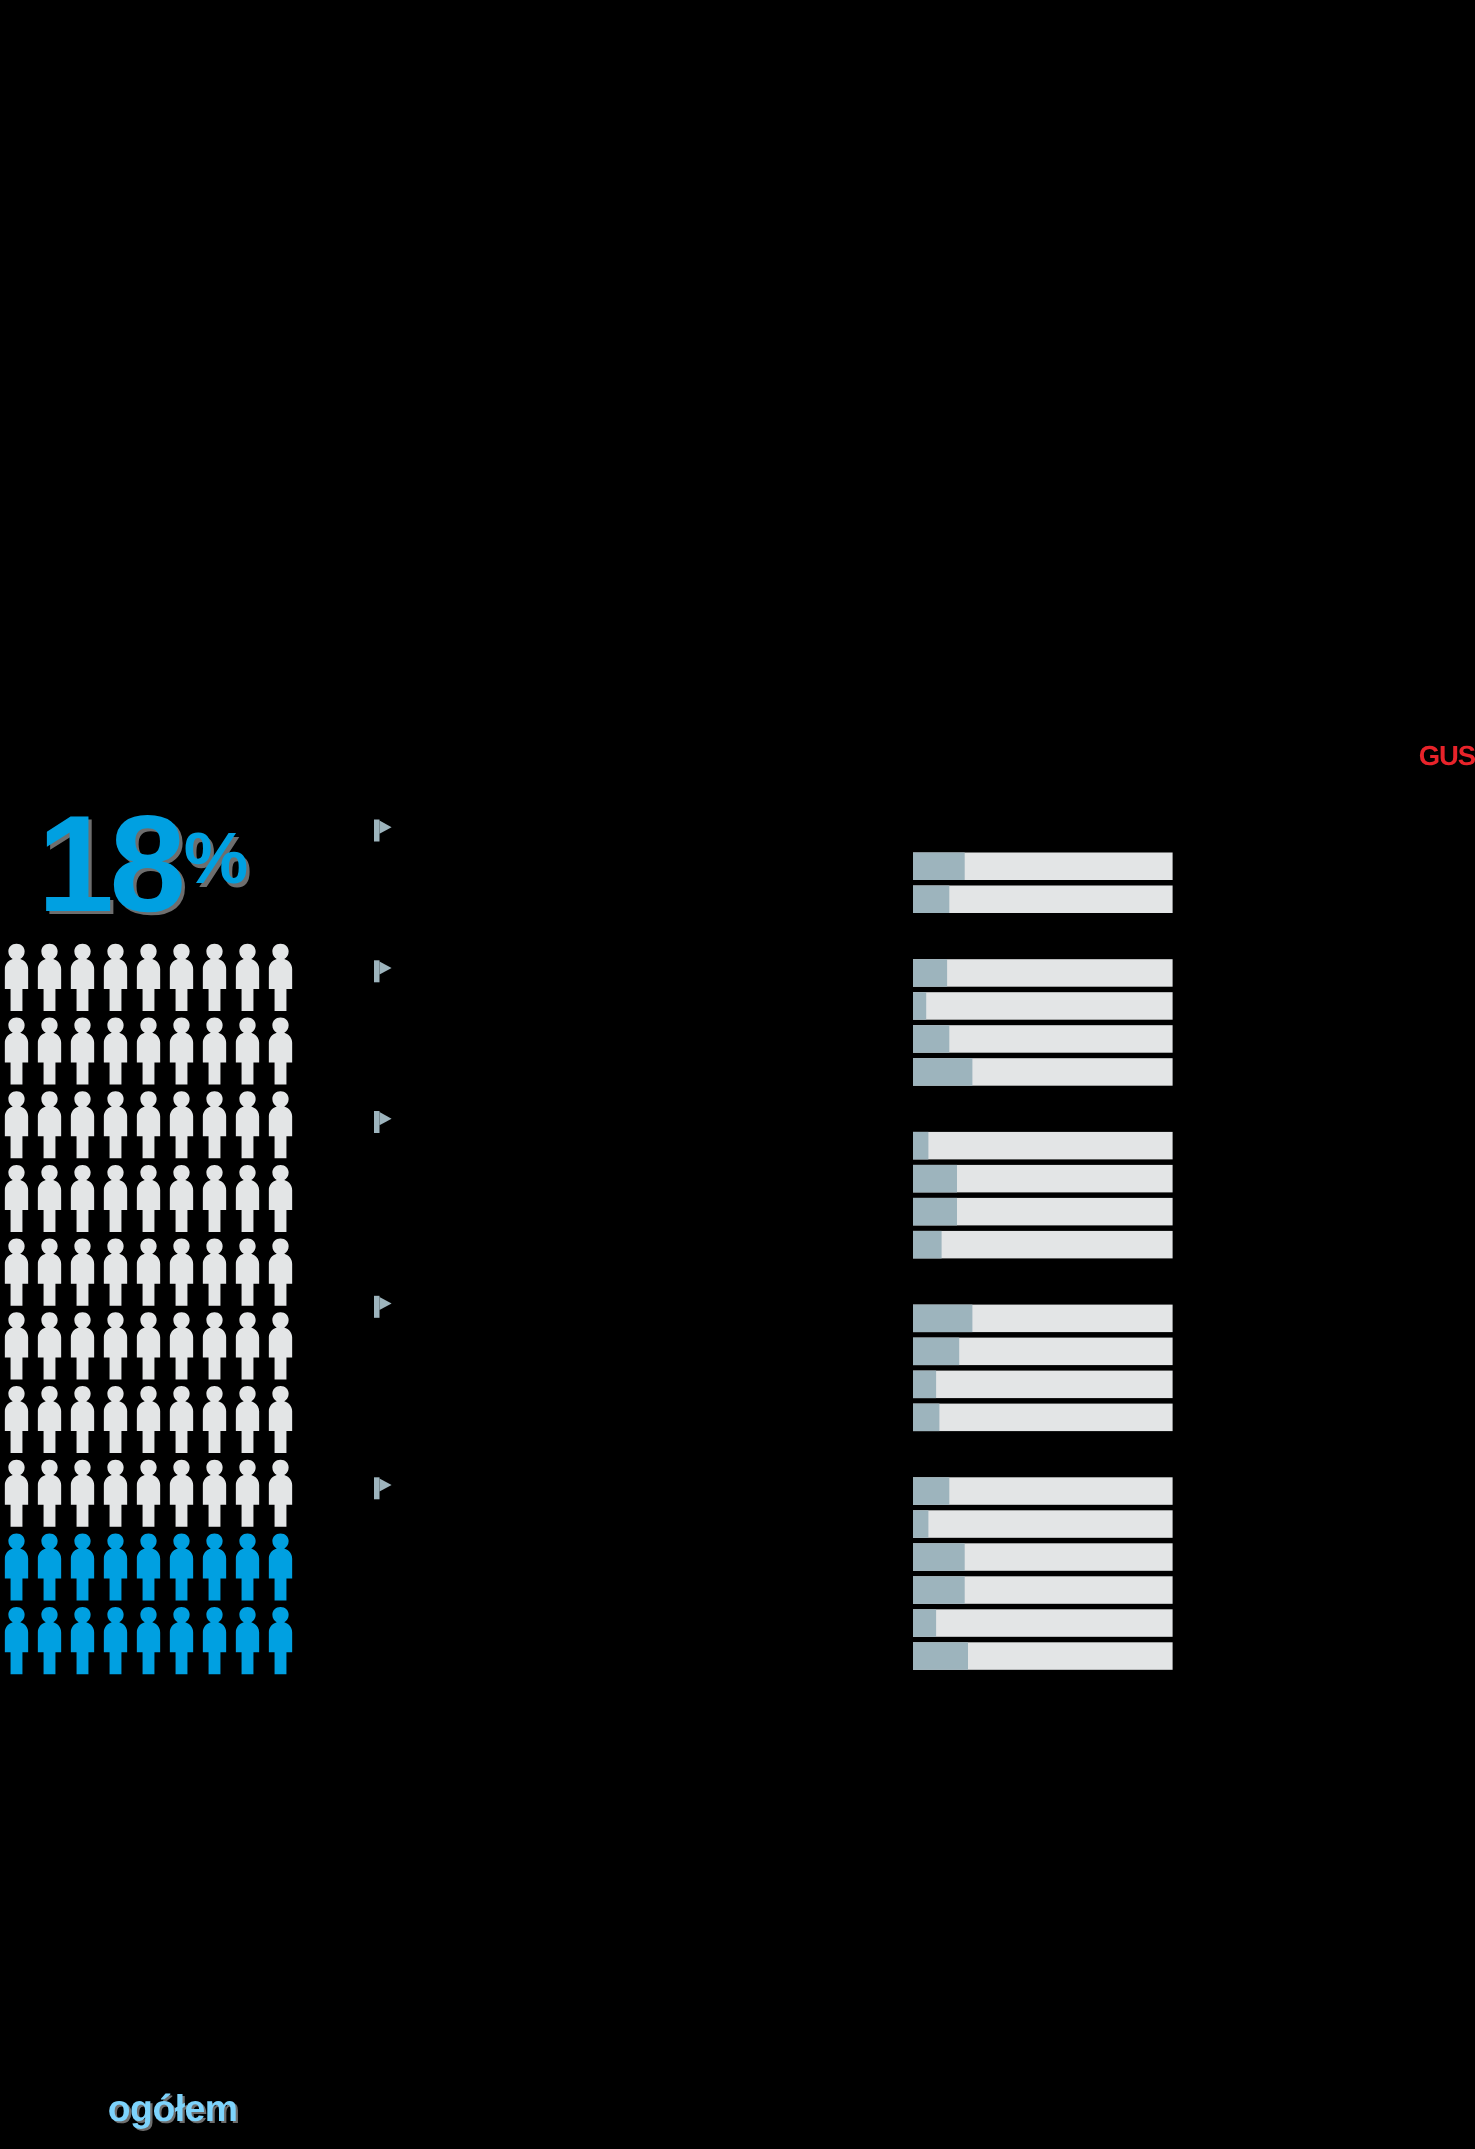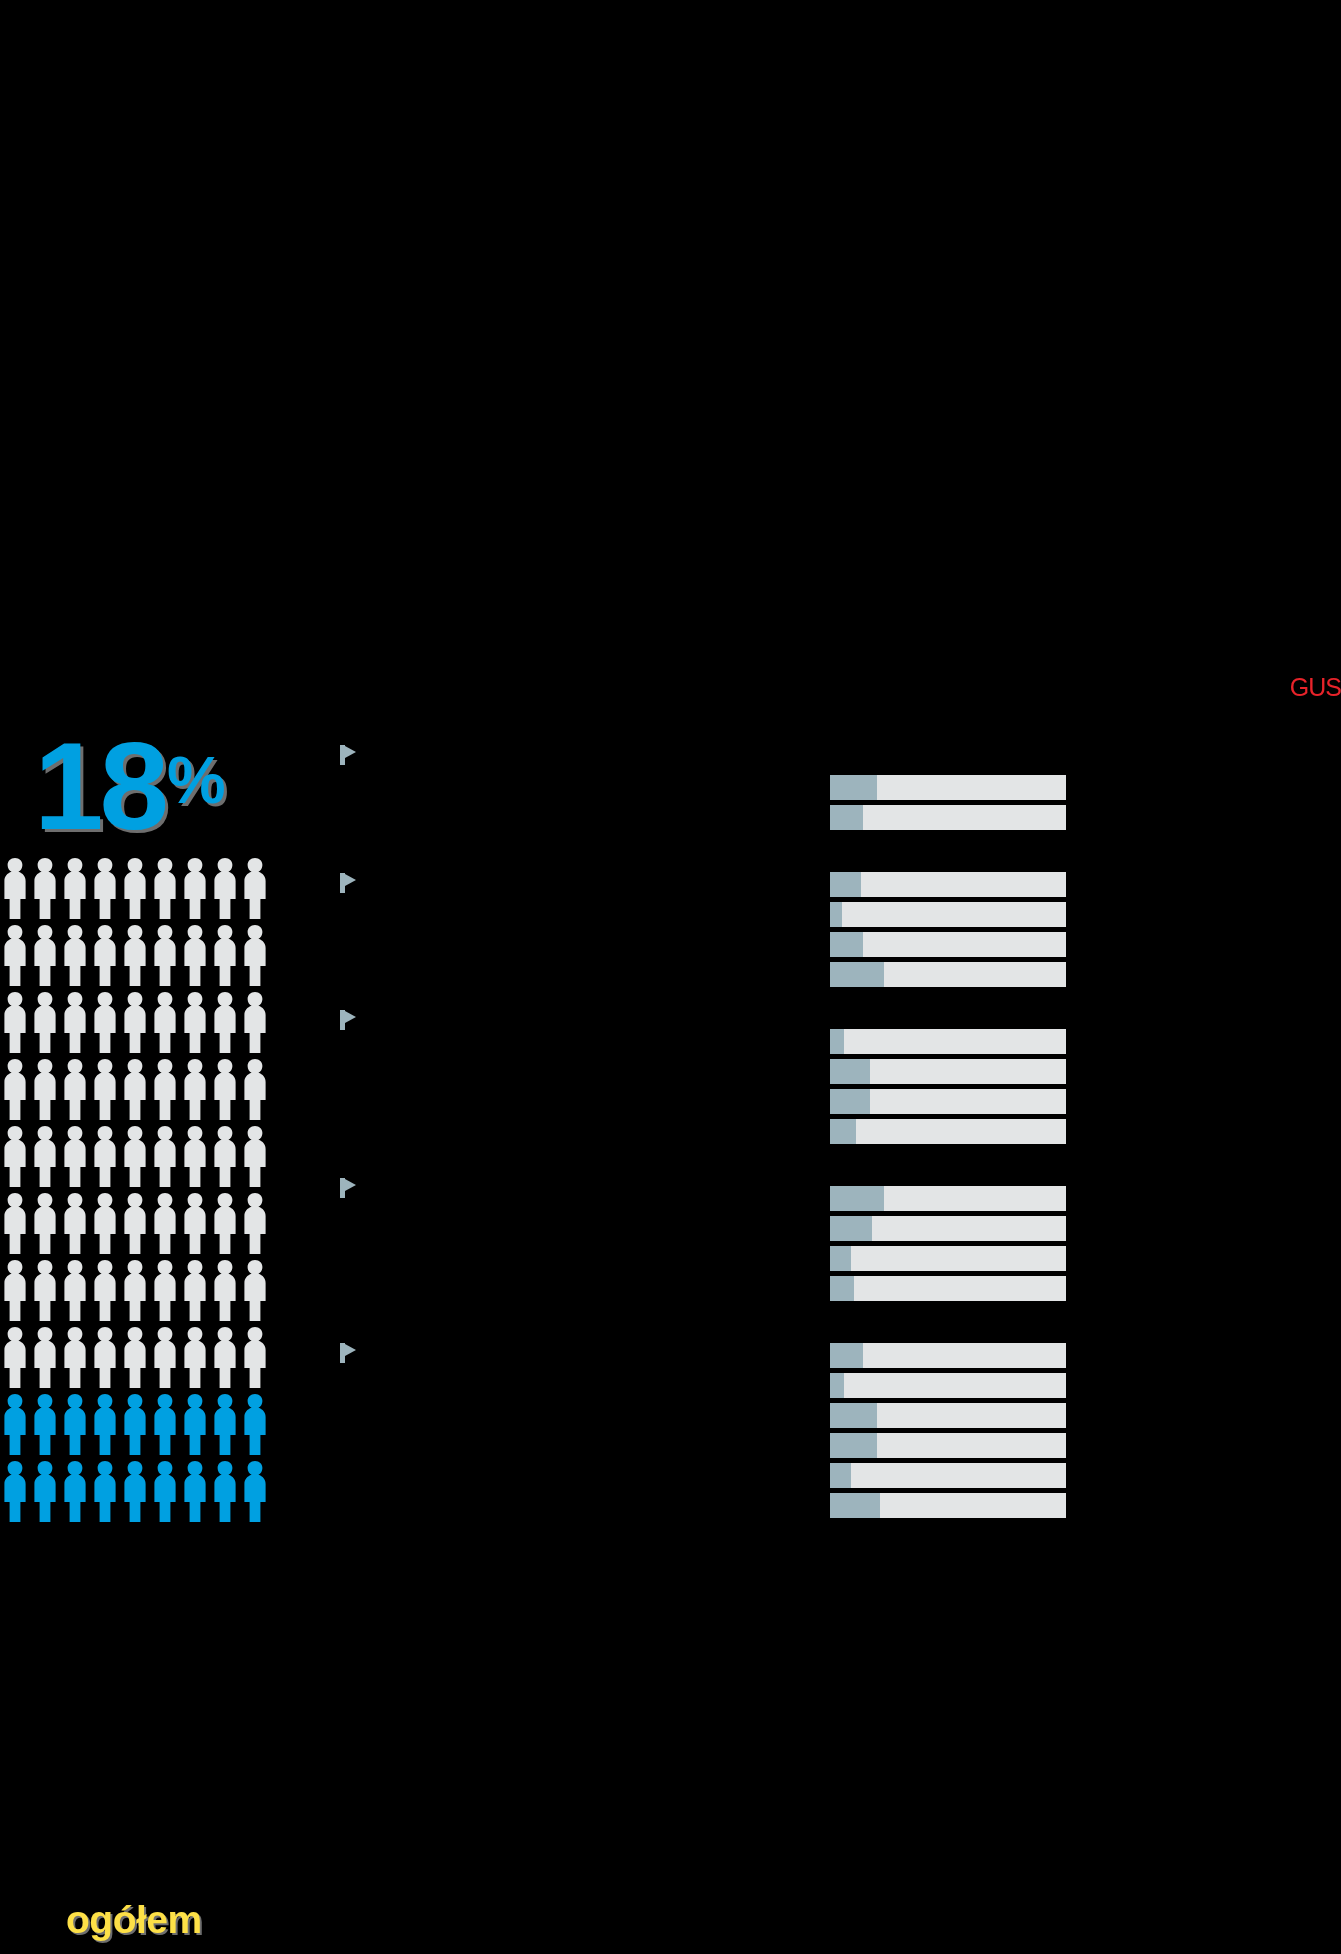--- a/index.html
+++ b/index.html
@@ -34,43 +34,43 @@
     align-content:flex-start;
   }
   .pcell{
     width:30px;height:67px;
     display:block;
     box-sizing:border-box;
   }
   .pcell svg{display:block;width:30px;height:67px;}
 
   .picto-label{
-    position:absolute;left:66px;top:1898px;
-    color:#fde047;font-size:39px;font-weight:bold;
+    position:absolute;left:98px;top:1898px;
+    color:#7dd3fc;font-size:34px;font-weight:bold;
     text-shadow:2px 2px 0 #6e6e6e;
     letter-spacing:-0.5px;
   }
 
   
   #bars{position:absolute;left:830px;top:775px;width:236px;}
   .bar-group{margin-bottom:0px;}
   .bar-row{
     position:relative;height:25px;margin-bottom:5px;
     background:#e3e5e6;
     width:236px;
   }
   .bar-fill{
     position:absolute;left:0;top:0;height:25px;background:#9db4bd;
   }
   .group-gap{height:37px;}
 
   
   .red-tag{
     position:absolute;right:0px;top:673px;
-    color:#e8232a;font-size:25px;font-weight:normal;
+    color:#e8232a;font-size:25px;font-weight:bold;
     letter-spacing:-1px;white-space:nowrap;
     overflow:hidden;
   }
 </style>
 </head>
 <body>
 
 <div id="stage">
 
   <div class="red-tag">GUS</div>

